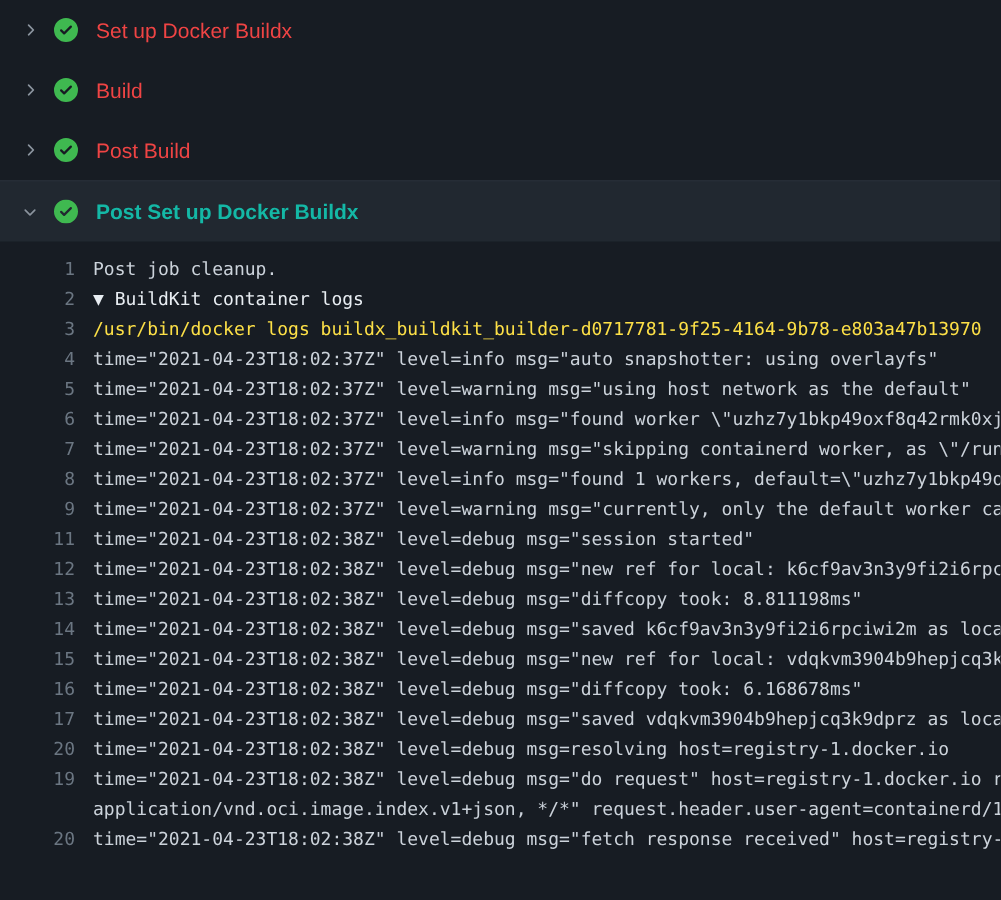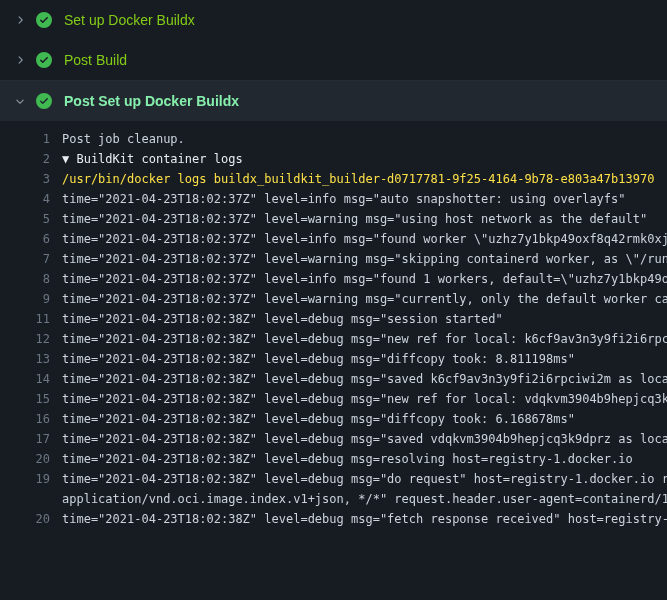--- a/index.html
+++ b/index.html
@@ -13,29 +13,29 @@
   }
   .viewer { width: 667px; height: 600px; overflow: hidden; }
 
   
   .step {
     display: flex;
     align-items: center;
     height: 40px;
     padding: 0 10px 0 14px;
     cursor: pointer;
-    color: #84cc16;
+    color: #ef4444;
     font-size: 14px;
     user-select: none;
   }
   .step.expanded {
     background: #212830;
     border-top: 1px solid #262d36;
     font-weight: 600;
-    color: #86efac;
+    color: #14b8a6;
   }
   .chev {
     width: 22px;
     height: 16px;
     display: inline-flex;
     align-items: center;
     justify-content: flex-start;
     flex: none;
   }
   .chev svg { display: block; fill: #8b949e; }
@@ -94,20 +94,33 @@
         <span class="chev">
           <svg width="12" height="12" viewBox="0 0 16 16" aria-hidden="true">
             <path d="M6.22 3.22a.75.75 0 0 1 1.06 0l4.25 4.25a.75.75 0 0 1 0 1.06l-4.25 4.25a.751.751 0 0 1-1.042-.018.751.751 0 0 1-.018-1.042L9.94 8 6.22 4.28a.75.75 0 0 1 0-1.06Z"></path>
           </svg>
         </span>
         <span class="check">
           <svg width="16" height="16" viewBox="0 0 16 16" aria-hidden="true">
             <path fill="#3fb950" d="M8 16A8 8 0 1 1 8 0a8 8 0 0 1 0 16Zm3.78-9.72a.751.751 0 0 0-.018-1.042.751.751 0 0 0-1.042-.018L6.75 9.19 5.28 7.72a.751.751 0 0 0-1.042.018.751.751 0 0 0-.018 1.042l2 2a.75.75 0 0 0 1.06 0Z"></path>
           </svg>
         </span>
+        <span class="step-label">Build</span>
+      </div>
+      <div class="step">
+        <span class="chev">
+          <svg width="12" height="12" viewBox="0 0 16 16" aria-hidden="true">
+            <path d="M6.22 3.22a.75.75 0 0 1 1.06 0l4.25 4.25a.75.75 0 0 1 0 1.06l-4.25 4.25a.751.751 0 0 1-1.042-.018.751.751 0 0 1-.018-1.042L9.94 8 6.22 4.28a.75.75 0 0 1 0-1.06Z"></path>
+          </svg>
+        </span>
+        <span class="check">
+          <svg width="16" height="16" viewBox="0 0 16 16" aria-hidden="true">
+            <path fill="#3fb950" d="M8 16A8 8 0 1 1 8 0a8 8 0 0 1 0 16Zm3.78-9.72a.751.751 0 0 0-.018-1.042.751.751 0 0 0-1.042-.018L6.75 9.19 5.28 7.72a.751.751 0 0 0-1.042.018.751.751 0 0 0-.018 1.042l2 2a.75.75 0 0 0 1.06 0Z"></path>
+          </svg>
+        </span>
         <span class="step-label">Post Build</span>
       </div>
       <div class="step expanded">
         <span class="chev">
           <svg width="12" height="12" viewBox="0 0 16 16" aria-hidden="true">
             <path d="M6.22 3.22a.75.75 0 0 1 1.06 0l4.25 4.25a.75.75 0 0 1 0 1.06l-4.25 4.25a.751.751 0 0 1-1.042-.018.751.751 0 0 1-.018-1.042L9.94 8 6.22 4.28a.75.75 0 0 1 0-1.06Z"></path>
           </svg>
         </span>
         <span class="check">
           <svg width="16" height="16" viewBox="0 0 16 16" aria-hidden="true">

